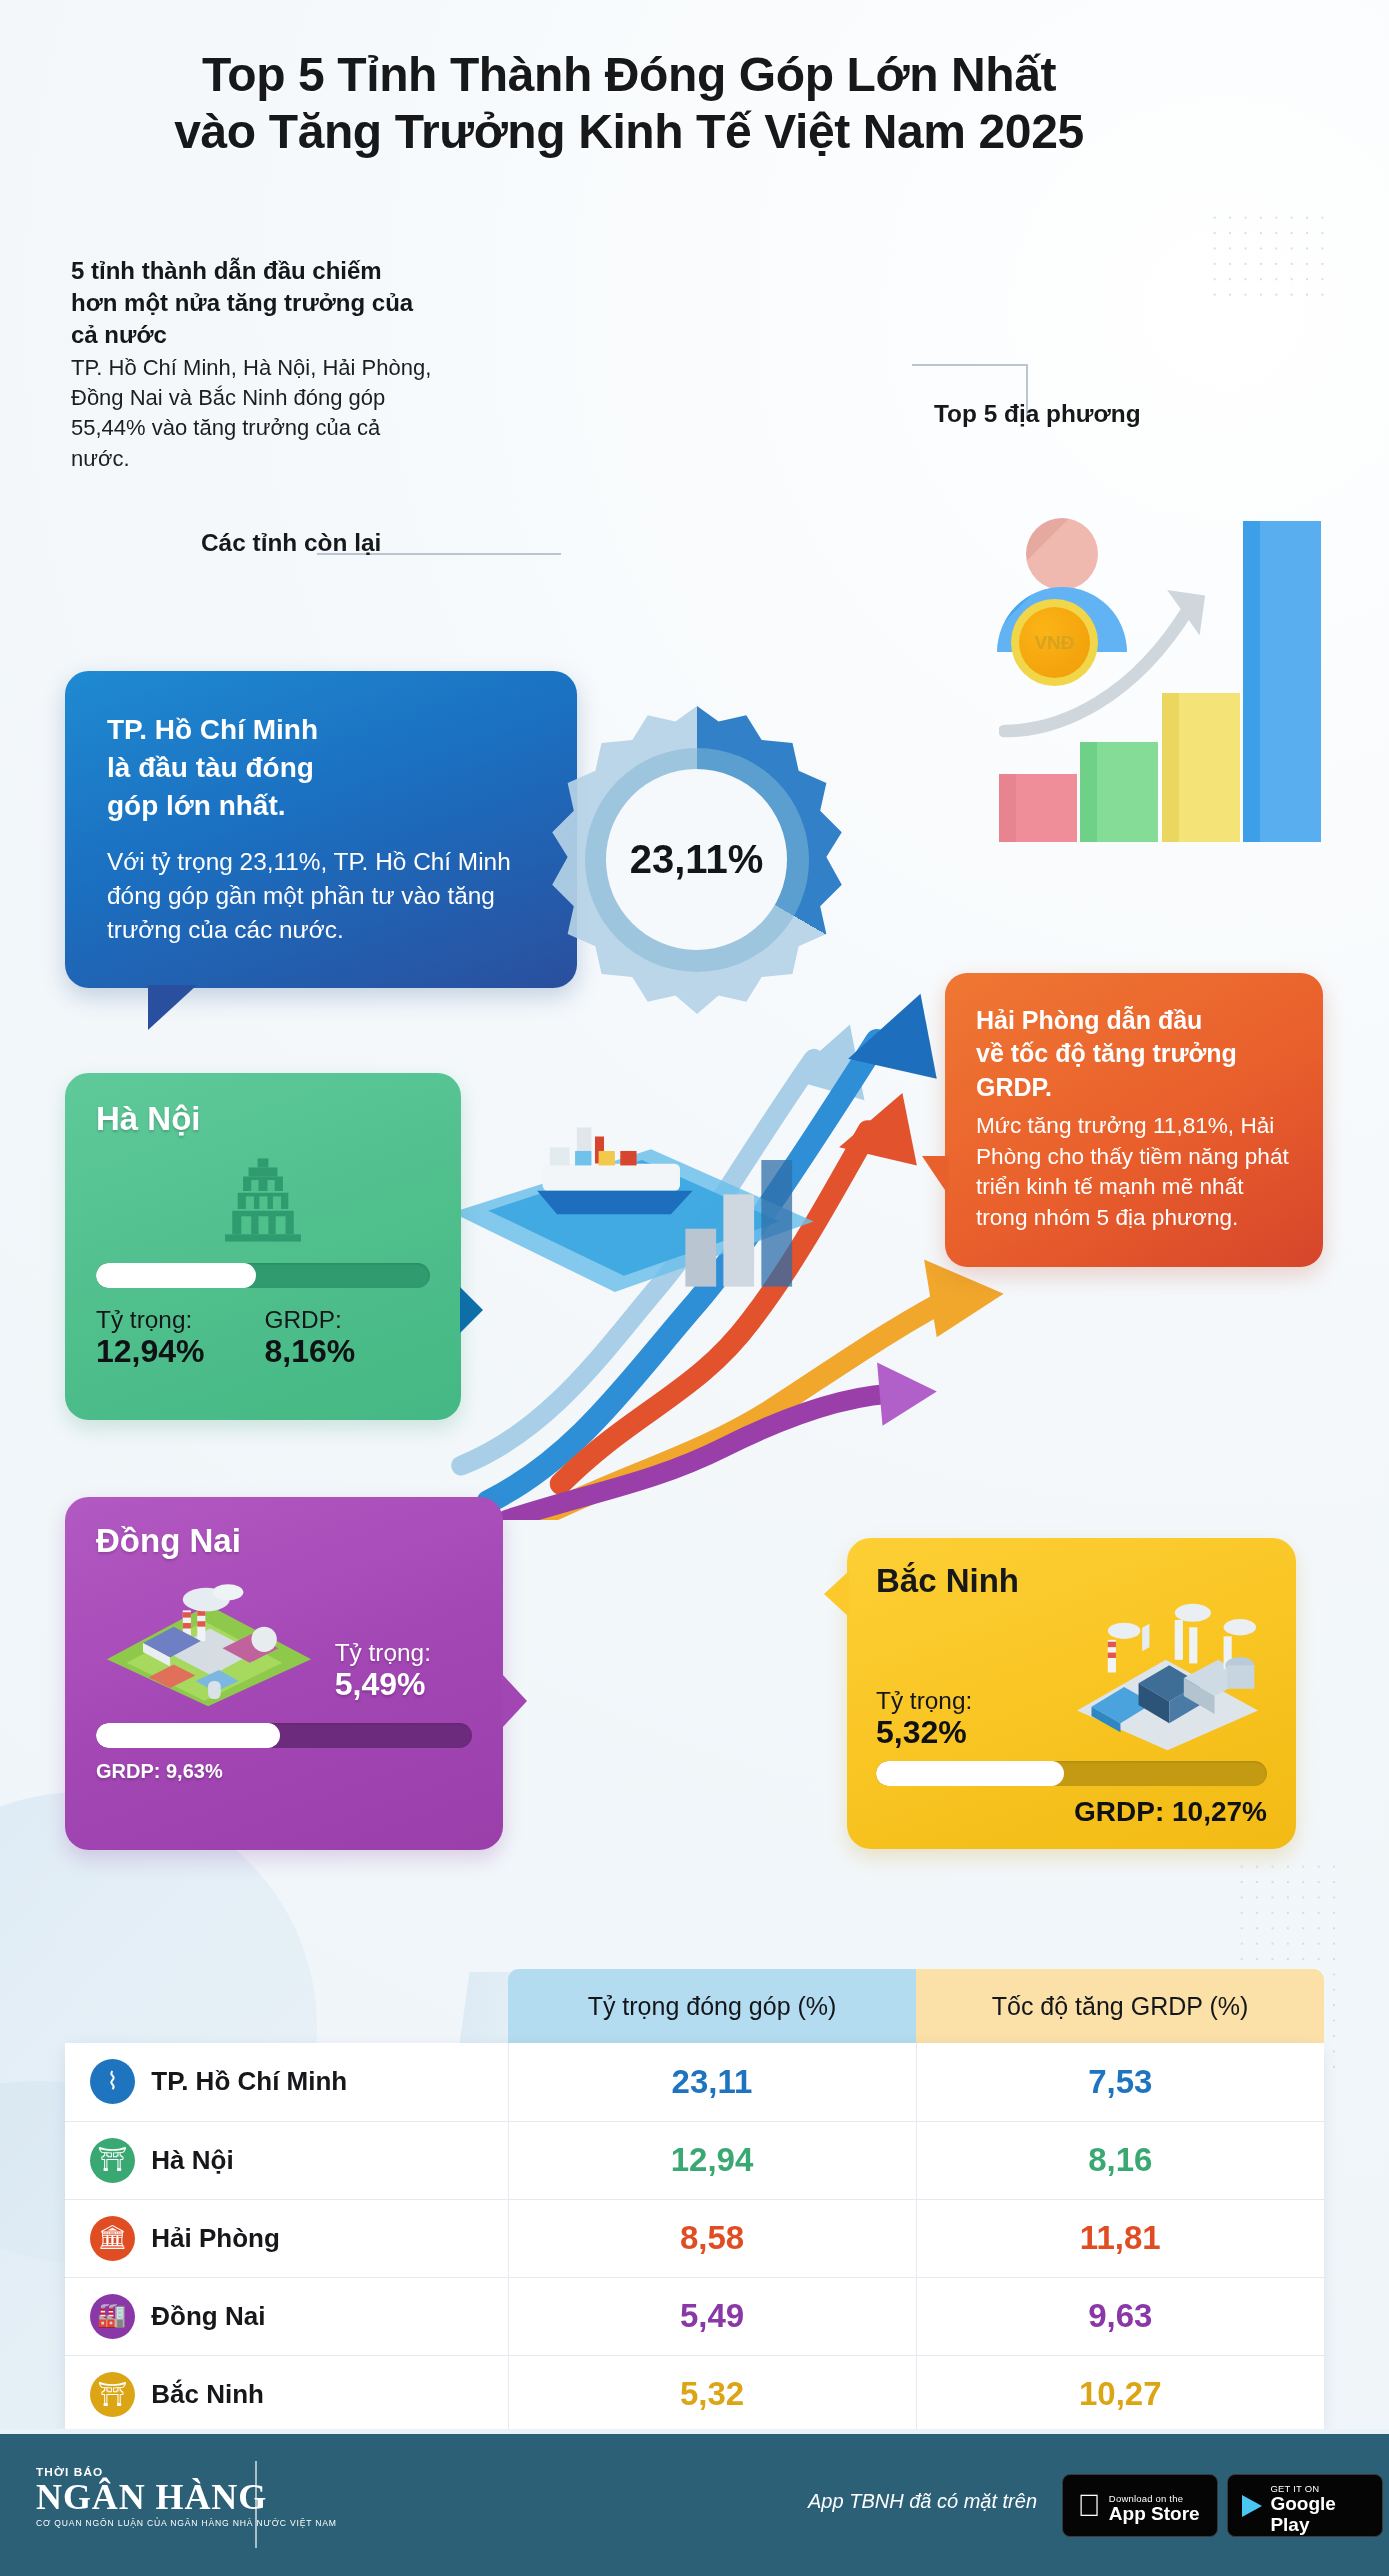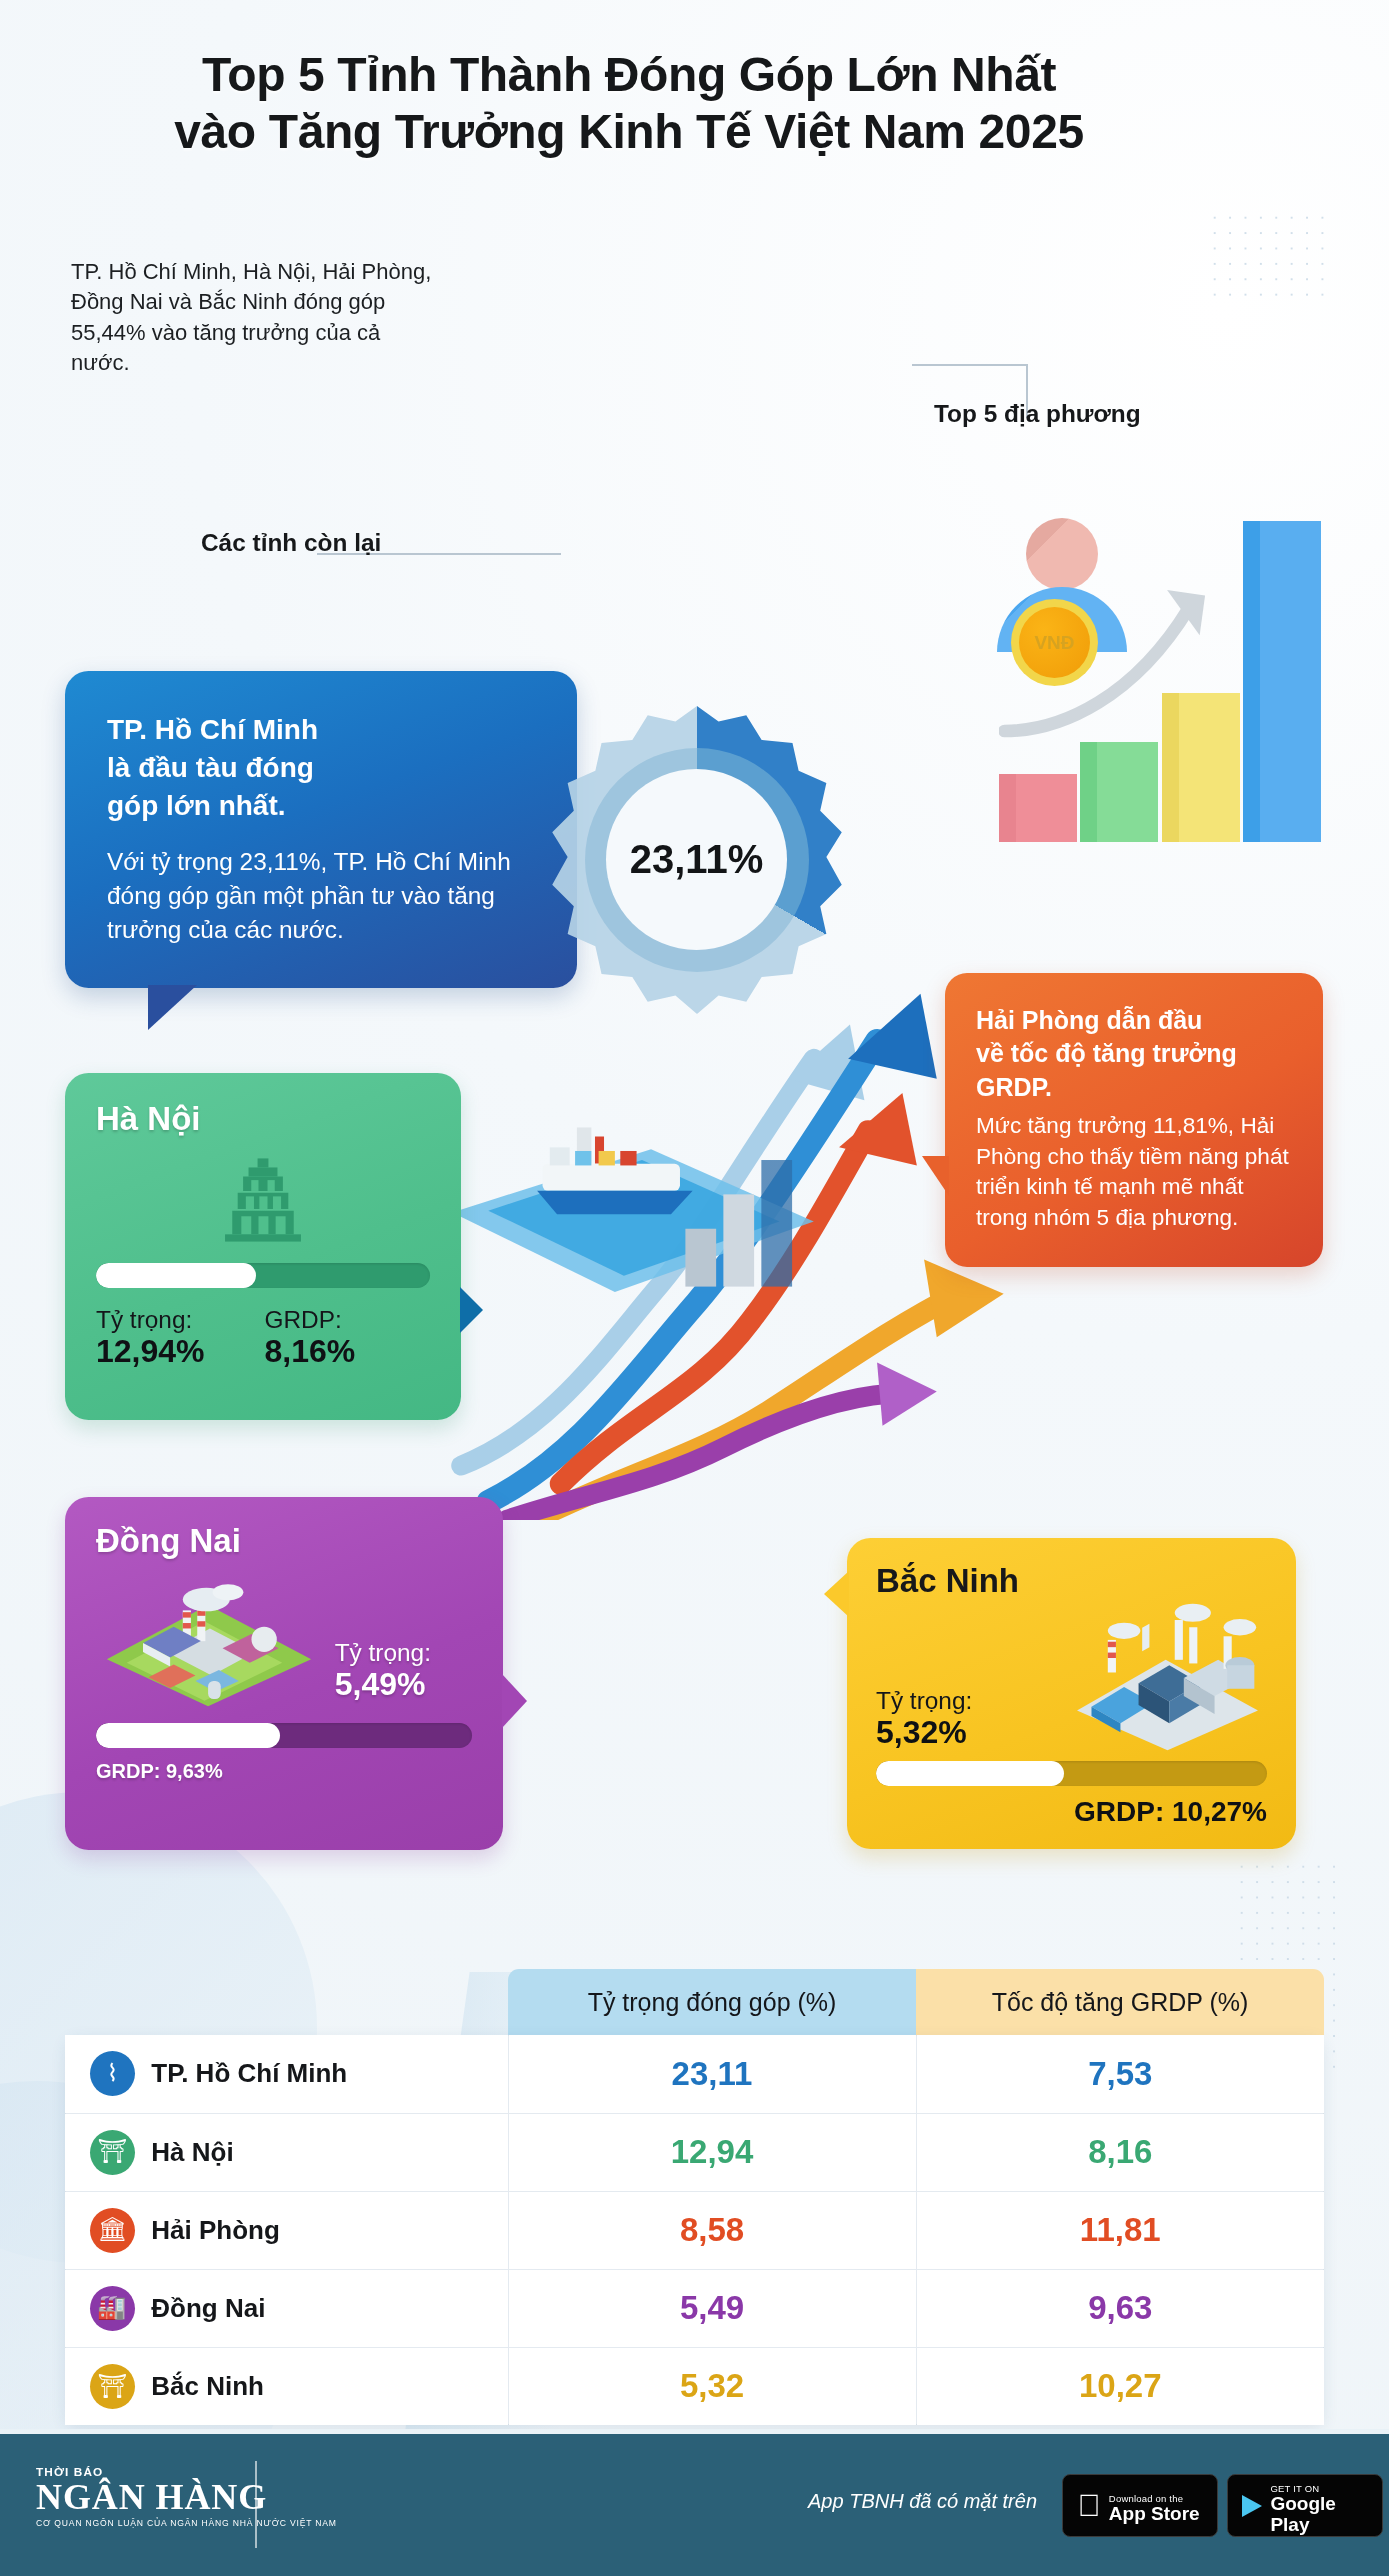--- a/index.html
+++ b/index.html
@@ -262,21 +262,21 @@
     border-top: 23.5px solid transparent; border-bottom: 23.5px solid transparent;
     border-right: 25px solid #fbc92b;
   }
   .card-bn .pcard-name { color:#17181a; text-shadow:none; }
 
   
   .table-wrap { position: absolute; left: 65px; top: 1969px; width: 1259px; }
   .tbl { width: 100%; border-collapse: collapse; table-layout: fixed; }
   .tbl th, .tbl td { padding: 0; }
   .th-blank { width: 443px; }
-  .th-a, .th-b { height: 66px; font-size: 25px; font-weight: 500; color: #14161a; text-align: center; }
+  .th-a, .th-b { height: 74px; font-size: 25px; font-weight: 500; color: #14161a; text-align: center; }
   .th-a { background: #b4dcf0; border-radius: 11px 0 0 0; }
   .th-b { background: #fbe0a8; border-radius: 0 11px 0 0; }
   .tbl tbody { background: #ffffff; }
   .tbl tbody tr td { border-top: 0.9px solid #e4eaf0; height: 78px; }
   .tbl tbody tr:first-child td { border-top: none; }
   .tbl td.cell-name { padding-left: 25px; }
   .tbl td.cell-num { text-align: center; font-size: 33px; font-weight: 700; border-left: 0.9px solid #e4eaf0; }
   .tbody-card {
     position: relative; background: #ffffff; border-radius: 12.7px;
     box-shadow: 0 4.5px 14.5px rgba(40,80,120,.10);
@@ -335,20 +335,21 @@
   <div class="bg-blob-tl"></div>
   <div class="bg-blob-bl"></div>
   <div class="bg-band"></div>
   <div class="dot-grid dots-top"></div>
   <div class="dot-grid dots-mid"></div>
 
   <h1 class="title" style="white-space: pre-line;">Top 5 Tỉnh Thành Đóng Góp Lớn Nhất
 vào Tăng Trưởng Kinh Tế Việt Nam 2025</h1>
 
   <div class="intro">
+    <div class="intro-lead">5 tỉnh thành dẫn đầu chiếm hơn một nửa tăng trưởng của cả nước</div>
     <div class="intro-body">TP. Hồ Chí Minh, Hà Nội, Hải Phòng, Đồng Nai và Bắc Ninh đóng góp 55,44% vào tăng trưởng của cả nước.</div>
   </div>
 
   <div class="lead-line lead-top-h"></div>
   <div class="lead-line lead-top-v"></div>
   <div class="label-top5">Top 5 địa phương</div>
   <div class="lead-line lead-bot-h"></div>
   <div class="label-rest">Các tỉnh còn lại</div>
 
   <div class="illus-bars">

